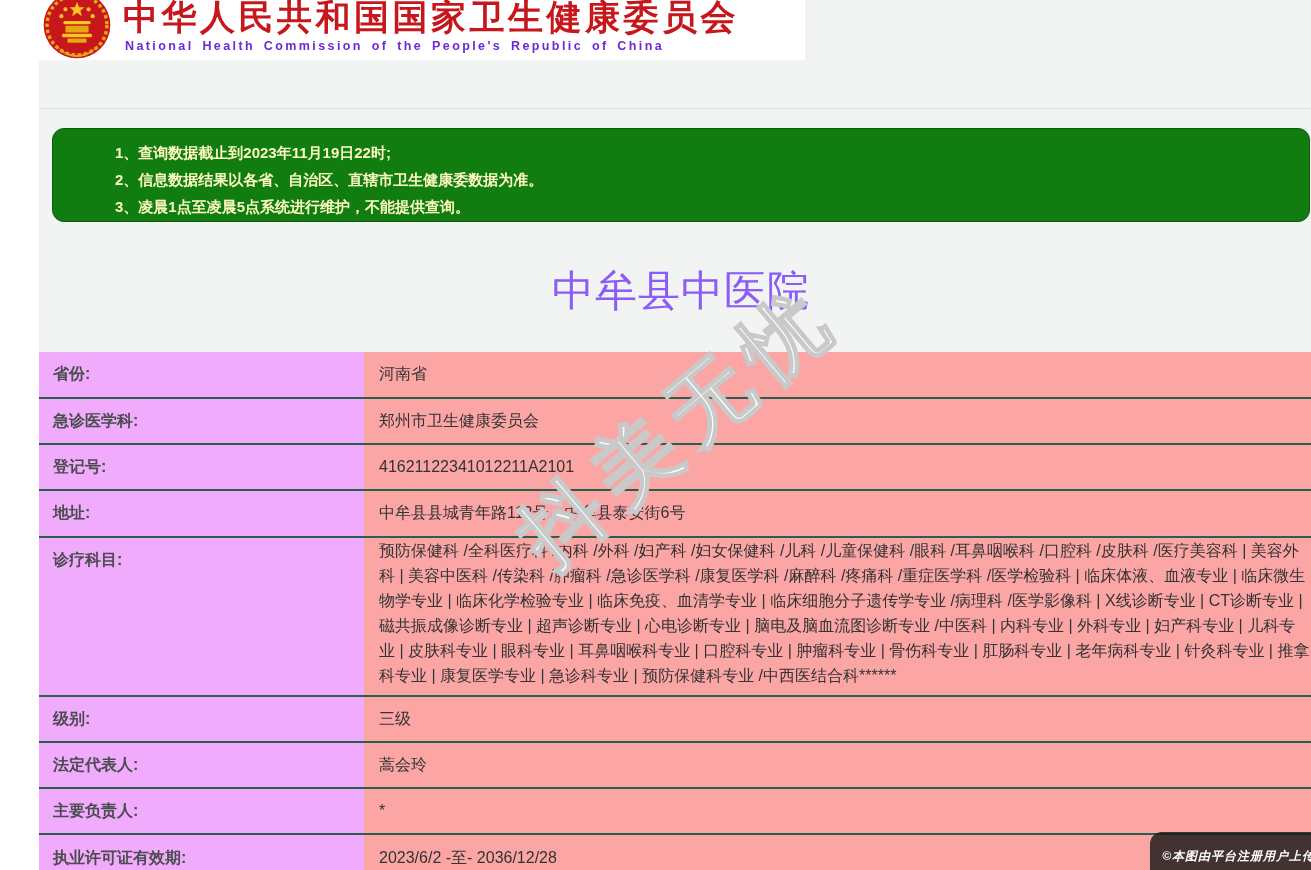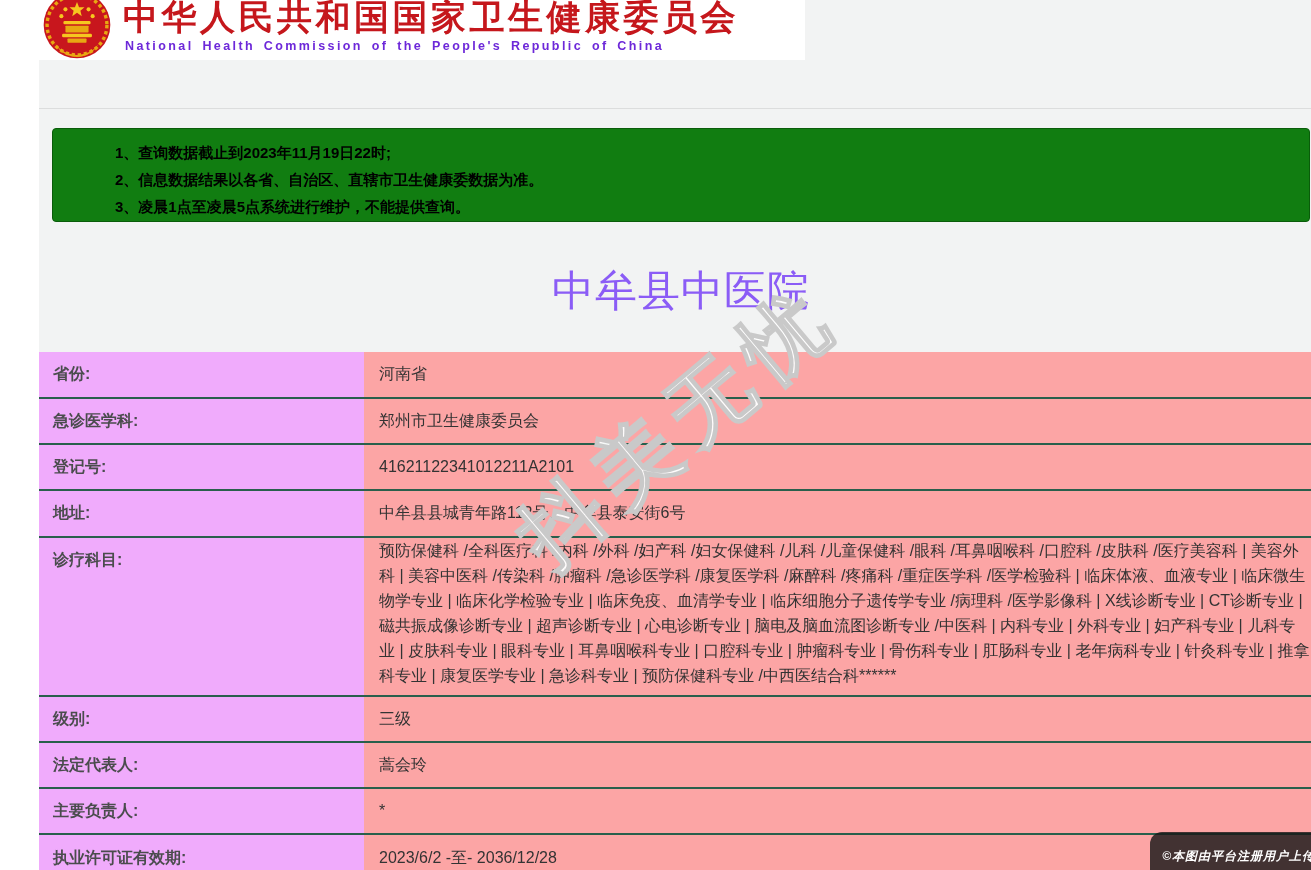--- a/index.html
+++ b/index.html
@@ -12,22 +12,22 @@
   .topzone { position:relative; width:100%; height:352px; background:#f2f3f3; }
 
   .header-box { position:absolute; top:0; left:0; width:766px; height:60px; background:#ffffff; overflow:hidden; }
   .emblem { position:absolute; left:4px; top:-9px; width:68px; height:68px; }
   .site-title-cn { position:absolute; left:84px; top:-6px; font-size:35px; font-weight:bold; color:#c5171c; letter-spacing:3.5px; white-space:nowrap; }
   .site-title-en { position:absolute; left:86px; top:39px; font-size:12.5px; font-weight:bold; color:#6d28d9; letter-spacing:2.4px; word-spacing:3px; white-space:nowrap; }
 
   .top-divider { position:absolute; top:108px; left:0; width:100%; border-top:1px solid #dcdddd; }
 
   .notice { position:absolute; top:128px; left:13px; right:13px; height:94px;
-            background:#117d11; border:1px solid #0a5c0a; border-radius:4px;
-            color:#000000; font-weight:bold; font-size:15px; line-height:27px;
+            background:#117d11; border:1px solid #0a5c0a; border-radius:12px;
+            color:#fef9c3; font-weight:bold; font-size:15px; line-height:27px;
             padding:10px 4px 0 62px; }
 
   .hospital-title { position:absolute; top:263px; left:0; width:100%; text-align:center;
                     font-size:42px; color:#8b5cf6; letter-spacing:1px; }
 
   
   .info-table { position:relative; width:100%; }
   .row { display:flex; width:100%; border-bottom:2px solid #295f4c; }
   .row:last-child { border-bottom:none; }
   .cell-label { width:325px; background:#f0abfc; display:flex; align-items:center;

